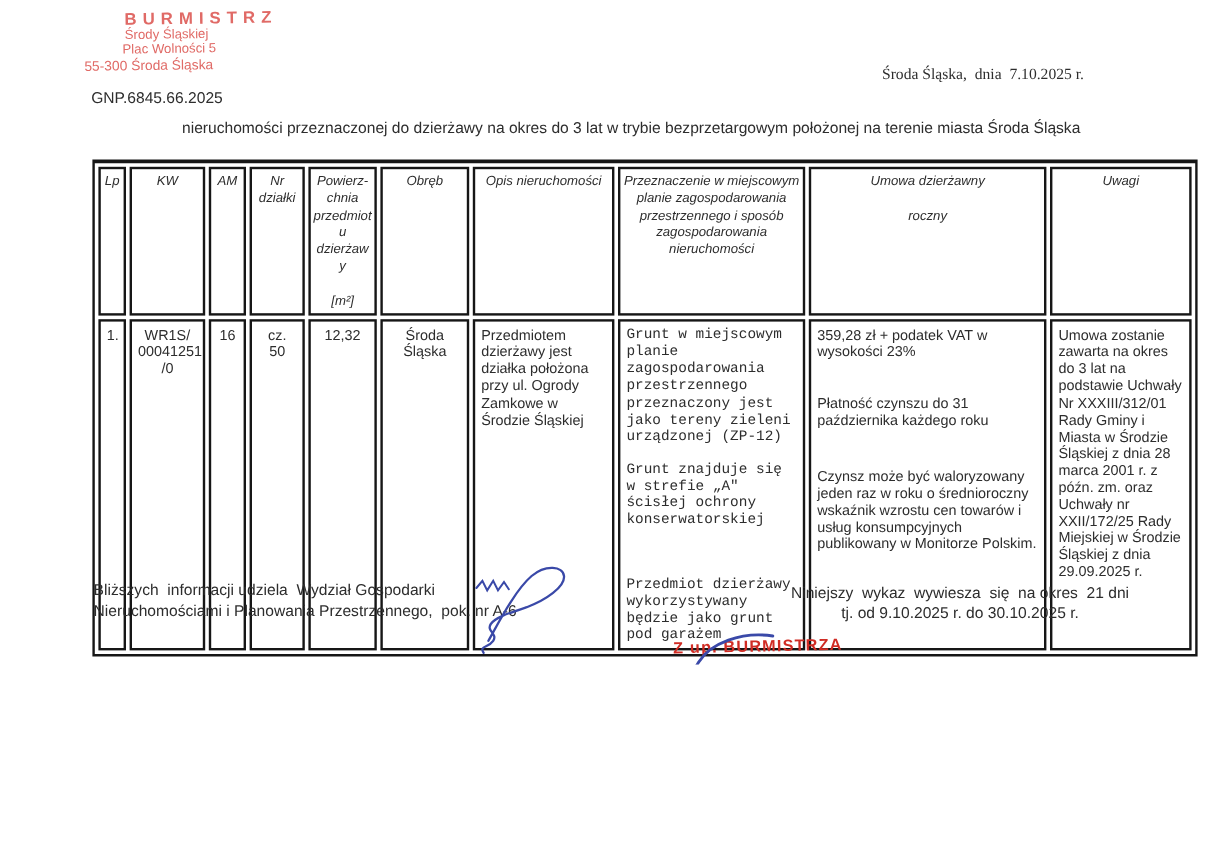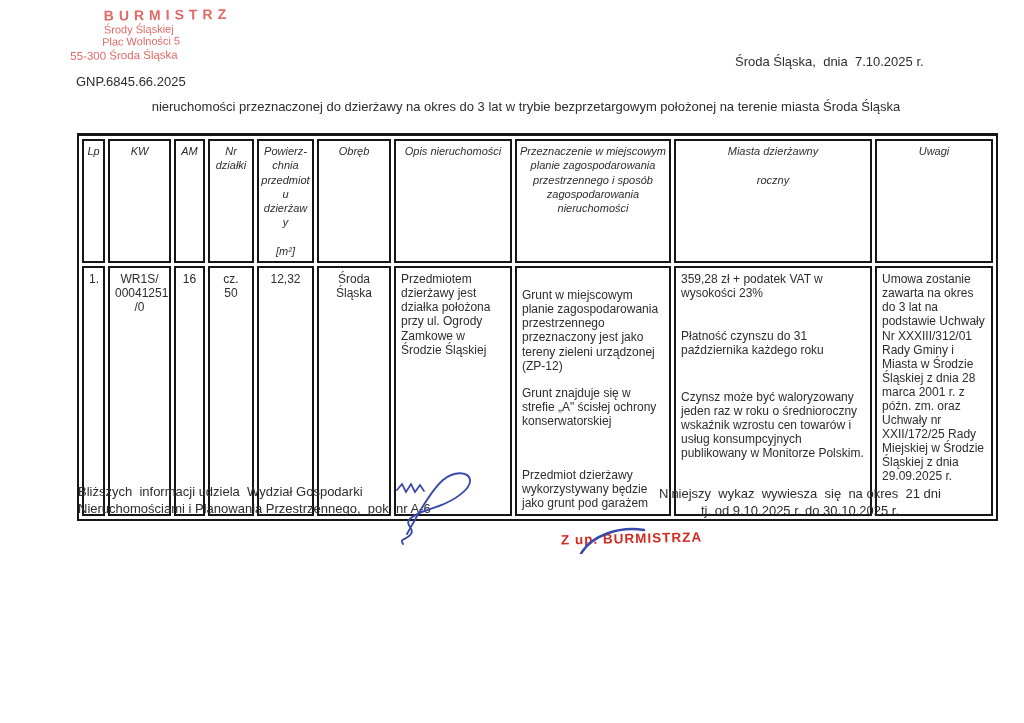--- a/index.html
+++ b/index.html
@@ -18,35 +18,35 @@
   .preline{white-space:pre-line;}
 
   
   .sender-stamp{position:absolute;left:62px;top:8px;width:170px;color:var(--stamp-red-light);
     transform:rotate(-0.8deg);line-height:1.0;}
   .sender-stamp .s1{font-size:14px;font-weight:bold;letter-spacing:5px;margin-left:42px;}
   .sender-stamp .s2{font-size:11px;margin-left:42px;margin-top:2px;}
   .sender-stamp .s3{font-size:11px;margin-left:40px;margin-top:1px;}
   .sender-stamp .s4{font-size:11.5px;margin-left:8px;margin-top:3px;}
 
-  .date-line{position:absolute;left:735px;top:54px;font-size:13px;}
+  .date-line{position:absolute;left:735px;top:54px;font-size:13px;font-family:Liberation Serif, serif;}
   .ref-number{position:absolute;left:76px;top:74px;font-size:13px;}
   .page-title{position:absolute;left:0;top:74px;width:985px;text-align:center;font-size:13px;}
   .page-subtitle{position:absolute;left:26px;top:99px;width:1000px;text-align:center;font-size:13px;}
 
   
   table.listing{position:absolute;left:77px;top:133px;width:917px;table-layout:fixed;
     border-collapse:separate;border-spacing:3px;border:2px solid var(--border);border-top-width:3px;}
   table.listing th,table.listing td{border:2px solid var(--border);vertical-align:top;overflow:hidden;}
   table.listing th{height:100px;font-size:11px;font-weight:normal;font-style:italic;
     text-align:center;padding:3px 0;line-height:1.3;}
   table.listing td{height:210px;font-size:12px;padding:4px 5px;line-height:1.17;}
   td.c-center{text-align:center;}
   td.c-left{text-align:left;}
-  .cell-zoning p{margin:16px 0 0 0;text-align:left;}
+  .cell-zoning p{margin:0 0 0 0;text-align:left;font-family:Liberation Mono, monospace;}
   .cell-zoning p+p{margin-top:13px;}
   .cell-zoning p.gap-big{margin-top:40px;}
   .cell-rent p{margin:0;text-align:left;}
   .cell-rent p+p{margin-top:29px;}
   .cell-rent p.gap-big{margin-top:32px;}
   .cell-notes{line-height:1.16;}
 
   
   .footer-left{position:absolute;left:78px;top:484px;font-size:13px;line-height:1.28;}
   .footer-right{position:absolute;left:640px;top:486px;width:320px;text-align:center;font-size:13px;line-height:1.3;}
@@ -107,21 +107,21 @@
 y
 
 [m²]</th>
       <th class="preline">Obręb</th>
       <th class="preline">Opis nieruchomości</th>
       <th class="preline">Przeznaczenie w miejscowym
 planie zagospodarowania
 przestrzennego i sposób
 zagospodarowania
 nieruchomości</th>
-      <th class="preline">Miasta dzierżawny
+      <th class="preline">Umowa dzierżawny
 
 roczny</th>
       <th class="preline">Uwagi</th>
     </tr>
     <tr>
       <td class="c-center">1.</td>
       <td class="c-center preline">WR1S/
 00041251
 /0</td>
       <td class="c-center">16</td>

